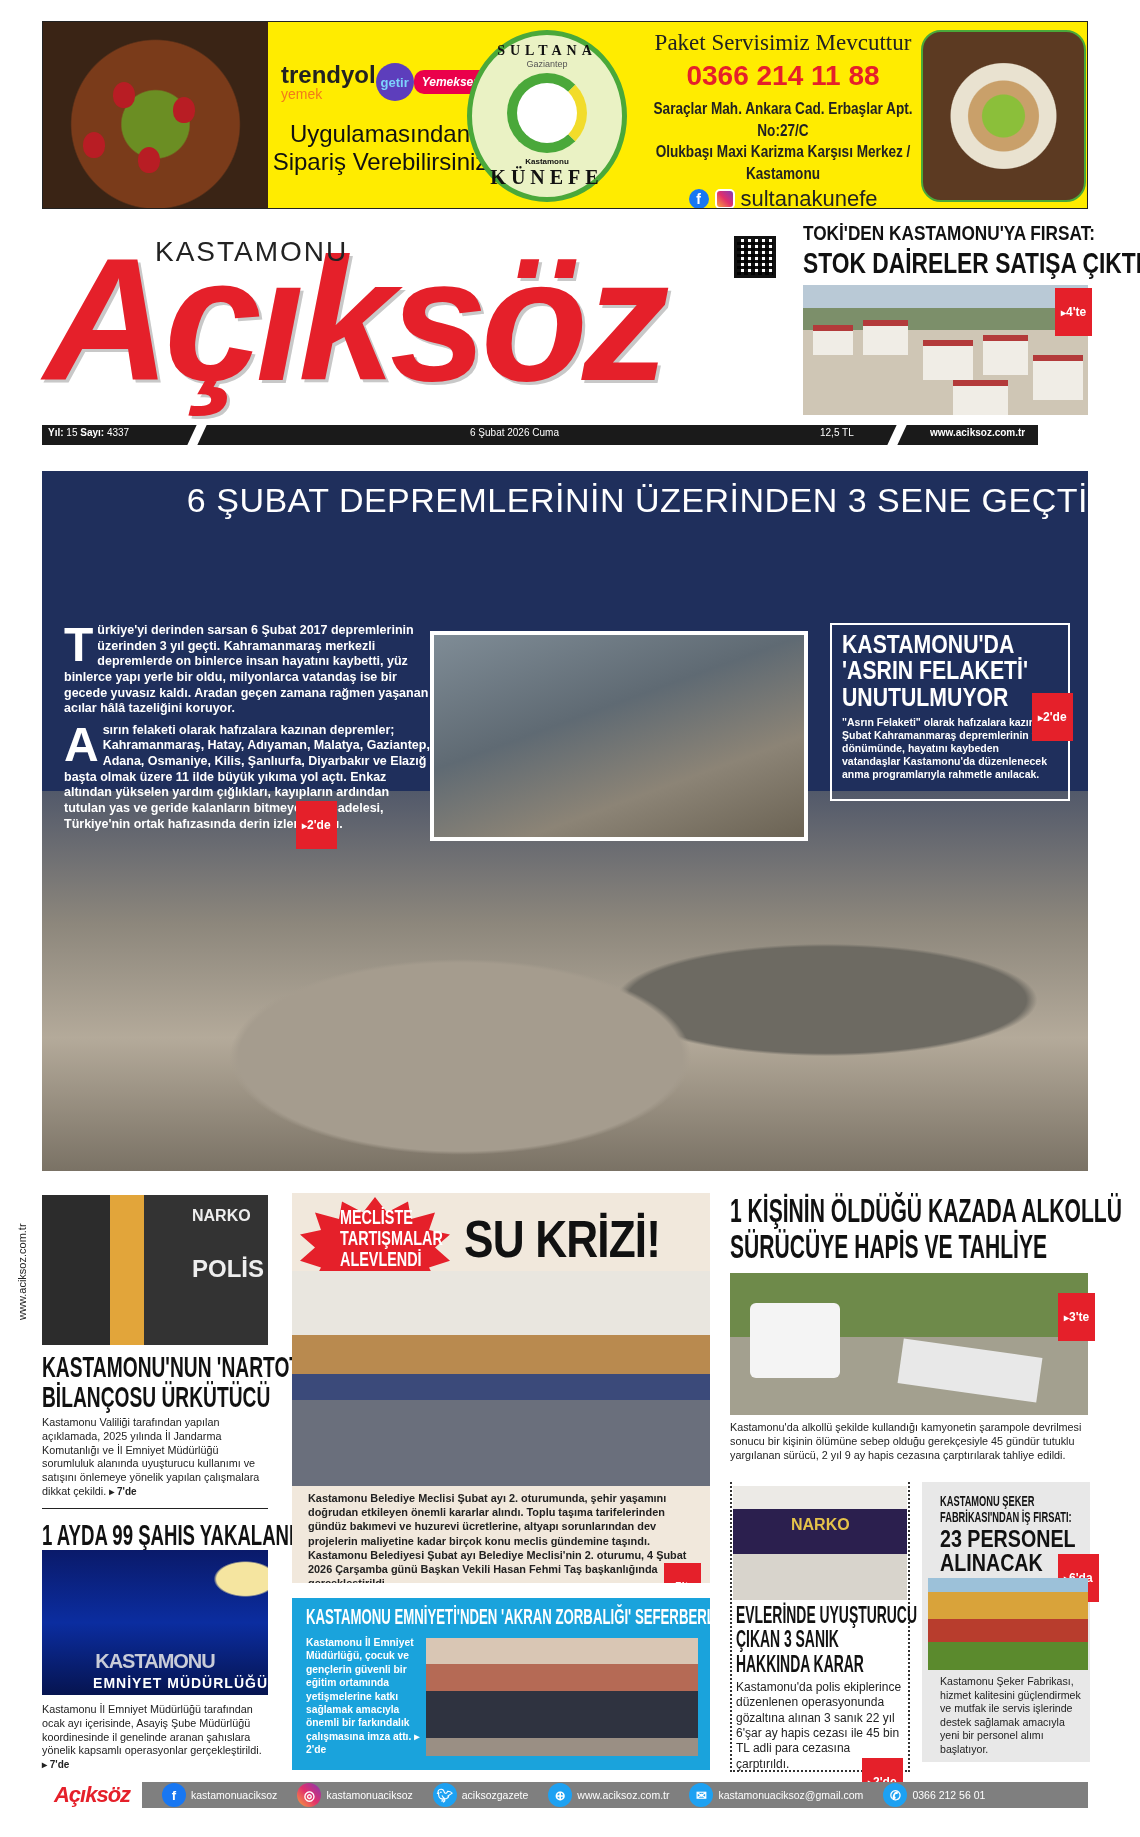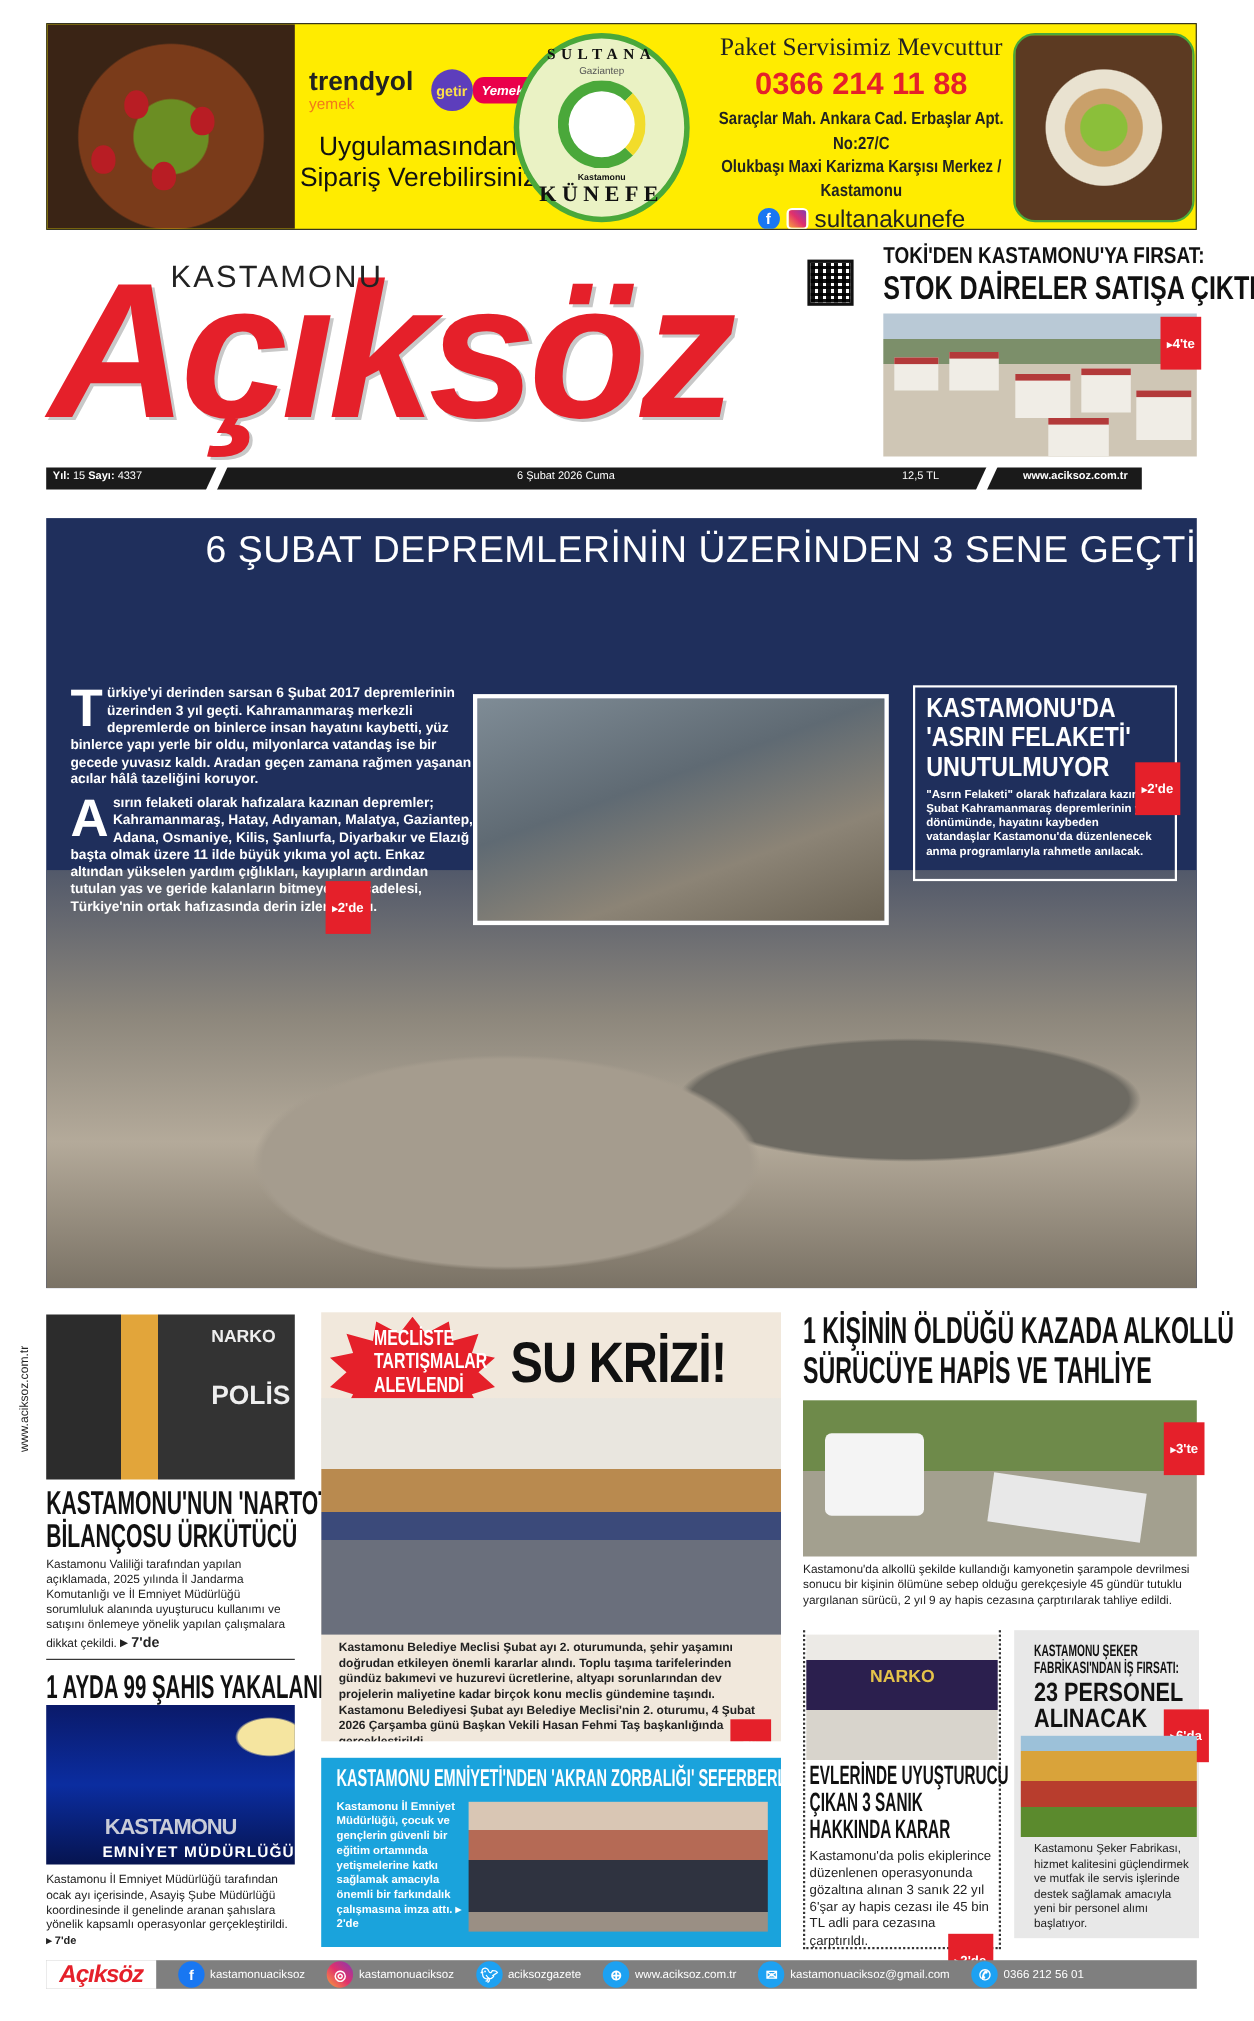--- a/index.html
+++ b/index.html
@@ -9,21 +9,21 @@
   .arrow-tag { position: absolute; background: #e5202a; color: #fff; font-size: 12px; font-weight: 700; padding: 17px 6px; white-space: nowrap; }
   .arrow-tag::before { content: "\25B8 "; font-size: 10px; }
 
   
   #ad { left: 42px; top: 21px; width: 1046px; height: 188px; background: #ffec00; border: 1px solid #222; overflow: hidden; }
   #ad-food-left { left: 0; top: 0; width: 225px; height: 186px; background: radial-gradient(circle at 50% 55%, #6b8e23 0 22%, #7a3b1a 23% 55%, #3a2415 56% 100%); }
   .straw { position: absolute; width: 22px; height: 26px; background: #b81d24; border-radius: 50% 50% 45% 45%; }
   #ad-logos { left: 238px; top: 40px; height: 40px; display: flex; align-items: center; gap: 0; }
   .trendyol { font-size: 24px; font-weight: 700; color: #222; line-height: 1; }
   .trendyol small { display: block; color: #f27a1a; font-size: 14px; font-weight: 400; }
-  .getir { width: 38px; height: 38px; border-radius: 50%; background: #5d3ebc; color: #fde047; font-size: 13px; font-weight: 700; display: flex; align-items: center; justify-content: center; margin-left: 16px; }
+  .getir { width: 38px; height: 38px; border-radius: 50%; background: #5d3ebc; color: #7dd3fc; font-size: 13px; font-weight: 700; display: flex; align-items: center; justify-content: center; }
   .yemeksepeti { background: #ea004b; color: #fff; font-size: 12px; font-style: italic; font-weight: 700; padding: 5px 8px; border-radius: 10px; }
   #ad-order { left: 222px; top: 98px; width: 230px; text-align: center; font-size: 24px; line-height: 1.15; color: #111; }
   #ad-badge { left: 424px; top: 8px; width: 160px; height: 172px; border-radius: 50%; background: #eaf2c4; border: 5px solid #4aa83a; display: flex; flex-direction: column; align-items: center; justify-content: center; }
   #ad-badge .arc-top { font-family: "Liberation Serif", serif; font-weight: 700; font-size: 14px; letter-spacing: 5px; color: #111; }
   #ad-badge .sk { width: 80px; height: 80px; border-radius: 50%; background: #fff; border: 10px solid #4aa83a; border-right-color: #f2dc2a; margin: 4px 0; }
   #ad-badge .arc-bot { font-family: "Liberation Serif", serif; font-weight: 700; font-size: 20px; letter-spacing: 5px; color: #111; }
   #ad-info { left: 575px; top: 8px; width: 330px; text-align: center; }
   #ad-info .service { font-family: "Liberation Serif", serif; font-size: 23px; color: #222; }
   #ad-info .phone { font-size: 28px; font-weight: 700; color: #e5202a; margin-top: 4px; }
   #ad-info .addr { font-size: 16px; font-weight: 700; color: #222; line-height: 1.35; margin-top: 6px; transform: scaleX(0.85); }
@@ -211,21 +211,21 @@
 
 <div id="narko-img" class="abs">
   <span class="narko">NARKO</span>
   <span class="polis">POLİS</span>
 </div>
 <div id="narko-title" class="abs">
   <div>KASTAMONU'NUN 'NARTOTİK'</div>
   <div>BİLANÇOSU ÜRKÜTÜCÜ</div>
 </div>
 <div id="narko-body" class="abs">
-  <span>Kastamonu Valiliği tarafından yapılan açıklamada, 2025 yılında İl Jandarma Komutanlığı ve İl Emniyet Müdürlüğü sorumluluk alanında uyuşturucu kullanımı ve satışını önlemeye yönelik yapılan çalışmalara dikkat çekildi.</span> <b style="font-size:13px">▸ <span>7'de</span></b>
+  <span>Kastamonu Valiliği tarafından yapılan açıklamada, 2025 yılında İl Jandarma Komutanlığı ve İl Emniyet Müdürlüğü sorumluluk alanında uyuşturucu kullanımı ve satışını önlemeye yönelik yapılan çalışmalara dikkat çekildi.</span> <b style="font-size:10px">▸ <span>7'de</span></b>
 </div>
 <div class="sep" style="left:42px;top:1508px;width:226px"></div>
 <div id="ayda-title" class="abs">1 AYDA 99 ŞAHIS YAKALANDI</div>
 <div id="ayda-img" class="abs">
   <div class="lbl1">KASTAMONU</div>
   <div class="lbl2">EMNİYET MÜDÜRLÜĞÜ</div>
 </div>
 <div id="ayda-body" class="abs">
   <span>Kastamonu İl Emniyet Müdürlüğü tarafından ocak ayı içerisinde, Asayiş Şube Müdürlüğü koordinesinde il genelinde aranan şahıslara yönelik kapsamlı operasyonlar gerçekleştirildi.</span> <b style="font-size:10px">▸ <span>7'de</span></b>
 </div>

